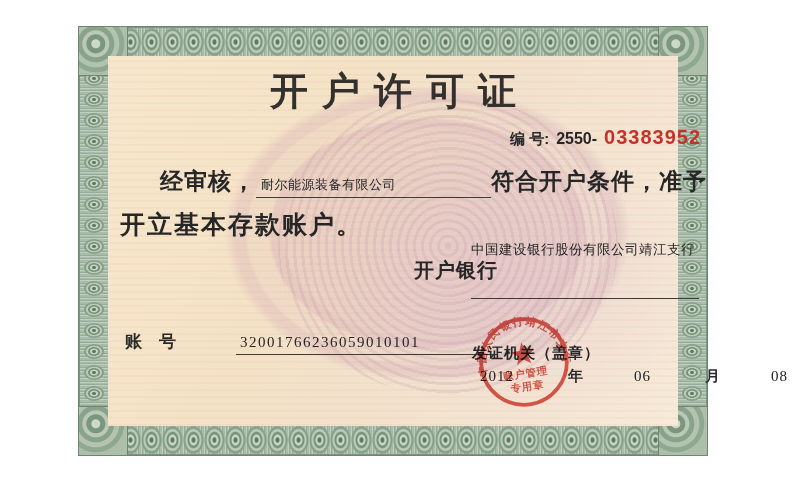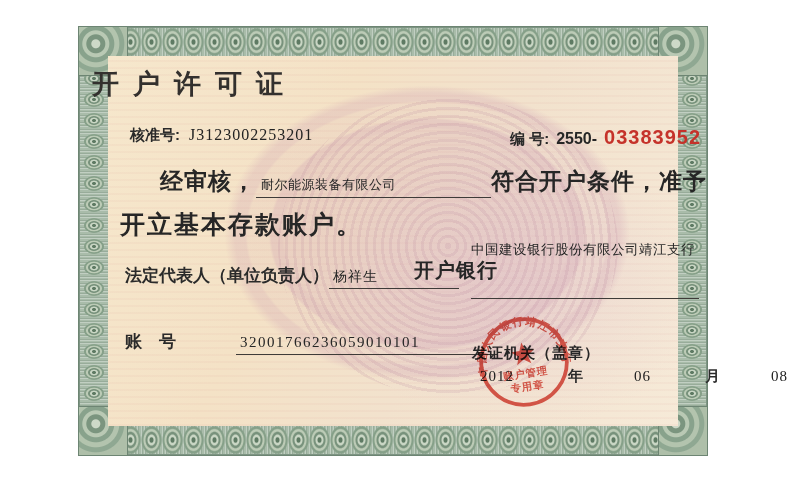--- a/index.html
+++ b/index.html
@@ -51,22 +51,22 @@
   .wash{position:absolute;inset:0;
     background:
       radial-gradient(ellipse 260px 190px at 56% 48%, rgba(201,150,175,.22) 0 55%, rgba(201,150,175,.30) 56% 60%, rgba(201,150,175,.10) 61% 69%, rgba(201,150,175,.24) 70% 74%, rgba(201,150,175,0) 78%),
       radial-gradient(ellipse 300px 220px at 72% 62%, rgba(226,196,209,.40), rgba(226,196,209,0) 65%),
       repeating-linear-gradient(0deg, rgba(205,120,120,.055) 0 2px, rgba(205,120,120,0) 2px 7px);
   }
   .rosette{position:absolute;left:170px;top:40px;width:340px;height:300px;border-radius:50%;
     background:repeating-radial-gradient(circle, rgba(177,121,149,.15) 0 3px, rgba(177,121,149,0) 3px 8px);}
   
   .abs{position:absolute;}
-  .title{left:0;right:0;top:40px;text-align:left;
-    font-family:"Liberation Serif",serif;font-weight:700;font-size:27px;color:#33302e;
+  .title{left:0;right:0;top:40px;text-align:center;
+    font-family:"Liberation Serif",serif;font-weight:700;font-size:38px;color:#33302e;
     letter-spacing:14px;padding-left:14px;}
   .lbl{font-weight:700;color:#2a2a2a;}
   .serif{font-family:"Liberation Serif",serif;color:#222;}
   .row{display:flex;align-items:baseline;}
   .r-approval{left:52px;top:100px;font-size:15px;gap:9px;}
   .r-approval .serif{font-size:16px;letter-spacing:1px;}
   .r-serial{left:432px;top:100px;font-size:15px;gap:7px;}
   .r-serial .prefix{font-weight:700;font-size:16px;}
   .r-serial .red{font-weight:700;font-size:20px;letter-spacing:1px;color:#c5322a;}
   .line1{left:82px;top:140px;font-size:23px;font-weight:700;letter-spacing:1px;}
@@ -110,41 +110,33 @@
   <div class="scallop s-left"></div>
   <div class="scallop s-right"></div>
 
   <div class="paper">
     <div class="wash"></div>
     <div class="rosette"></div>
   </div>
 
   <div class="abs title">开户许可证</div>
 
-  <div class="abs row r-approval">
-    <span class="lbl">核准号:</span>
-    <span class="serif">J3123002253201</span>
-  </div>
   <div class="abs row r-serial">
     <span class="lbl">编 号:</span>
     <span class="prefix">2550-</span>
     <span class="red">03383952</span>
   </div>
 
   <div class="abs row line1">
     <span>经审核，</span>
     <span class="u-company">耐尔能源装备有限公司</span>
     <span>符合开户条件，准予</span>
   </div>
   <div class="abs line2">开立基本存款账户。</div>
 
-  <div class="abs row r-legal">
-    <span class="lbl">法定代表人（单位负责人）</span>
-    <span class="u-legal">杨祥生</span>
-  </div>
 
   <div class="abs bank-label">开户银行</div>
   <div class="abs bank-value">中国建设银行股份有限公司靖江支行</div>
 
   <div class="abs row r-account">
     <span class="lbl">账　号</span>
     <span class="u-account">32001766236059010101</span>
   </div>
 
   <div class="abs issuer">发证机关（盖章）</div>

